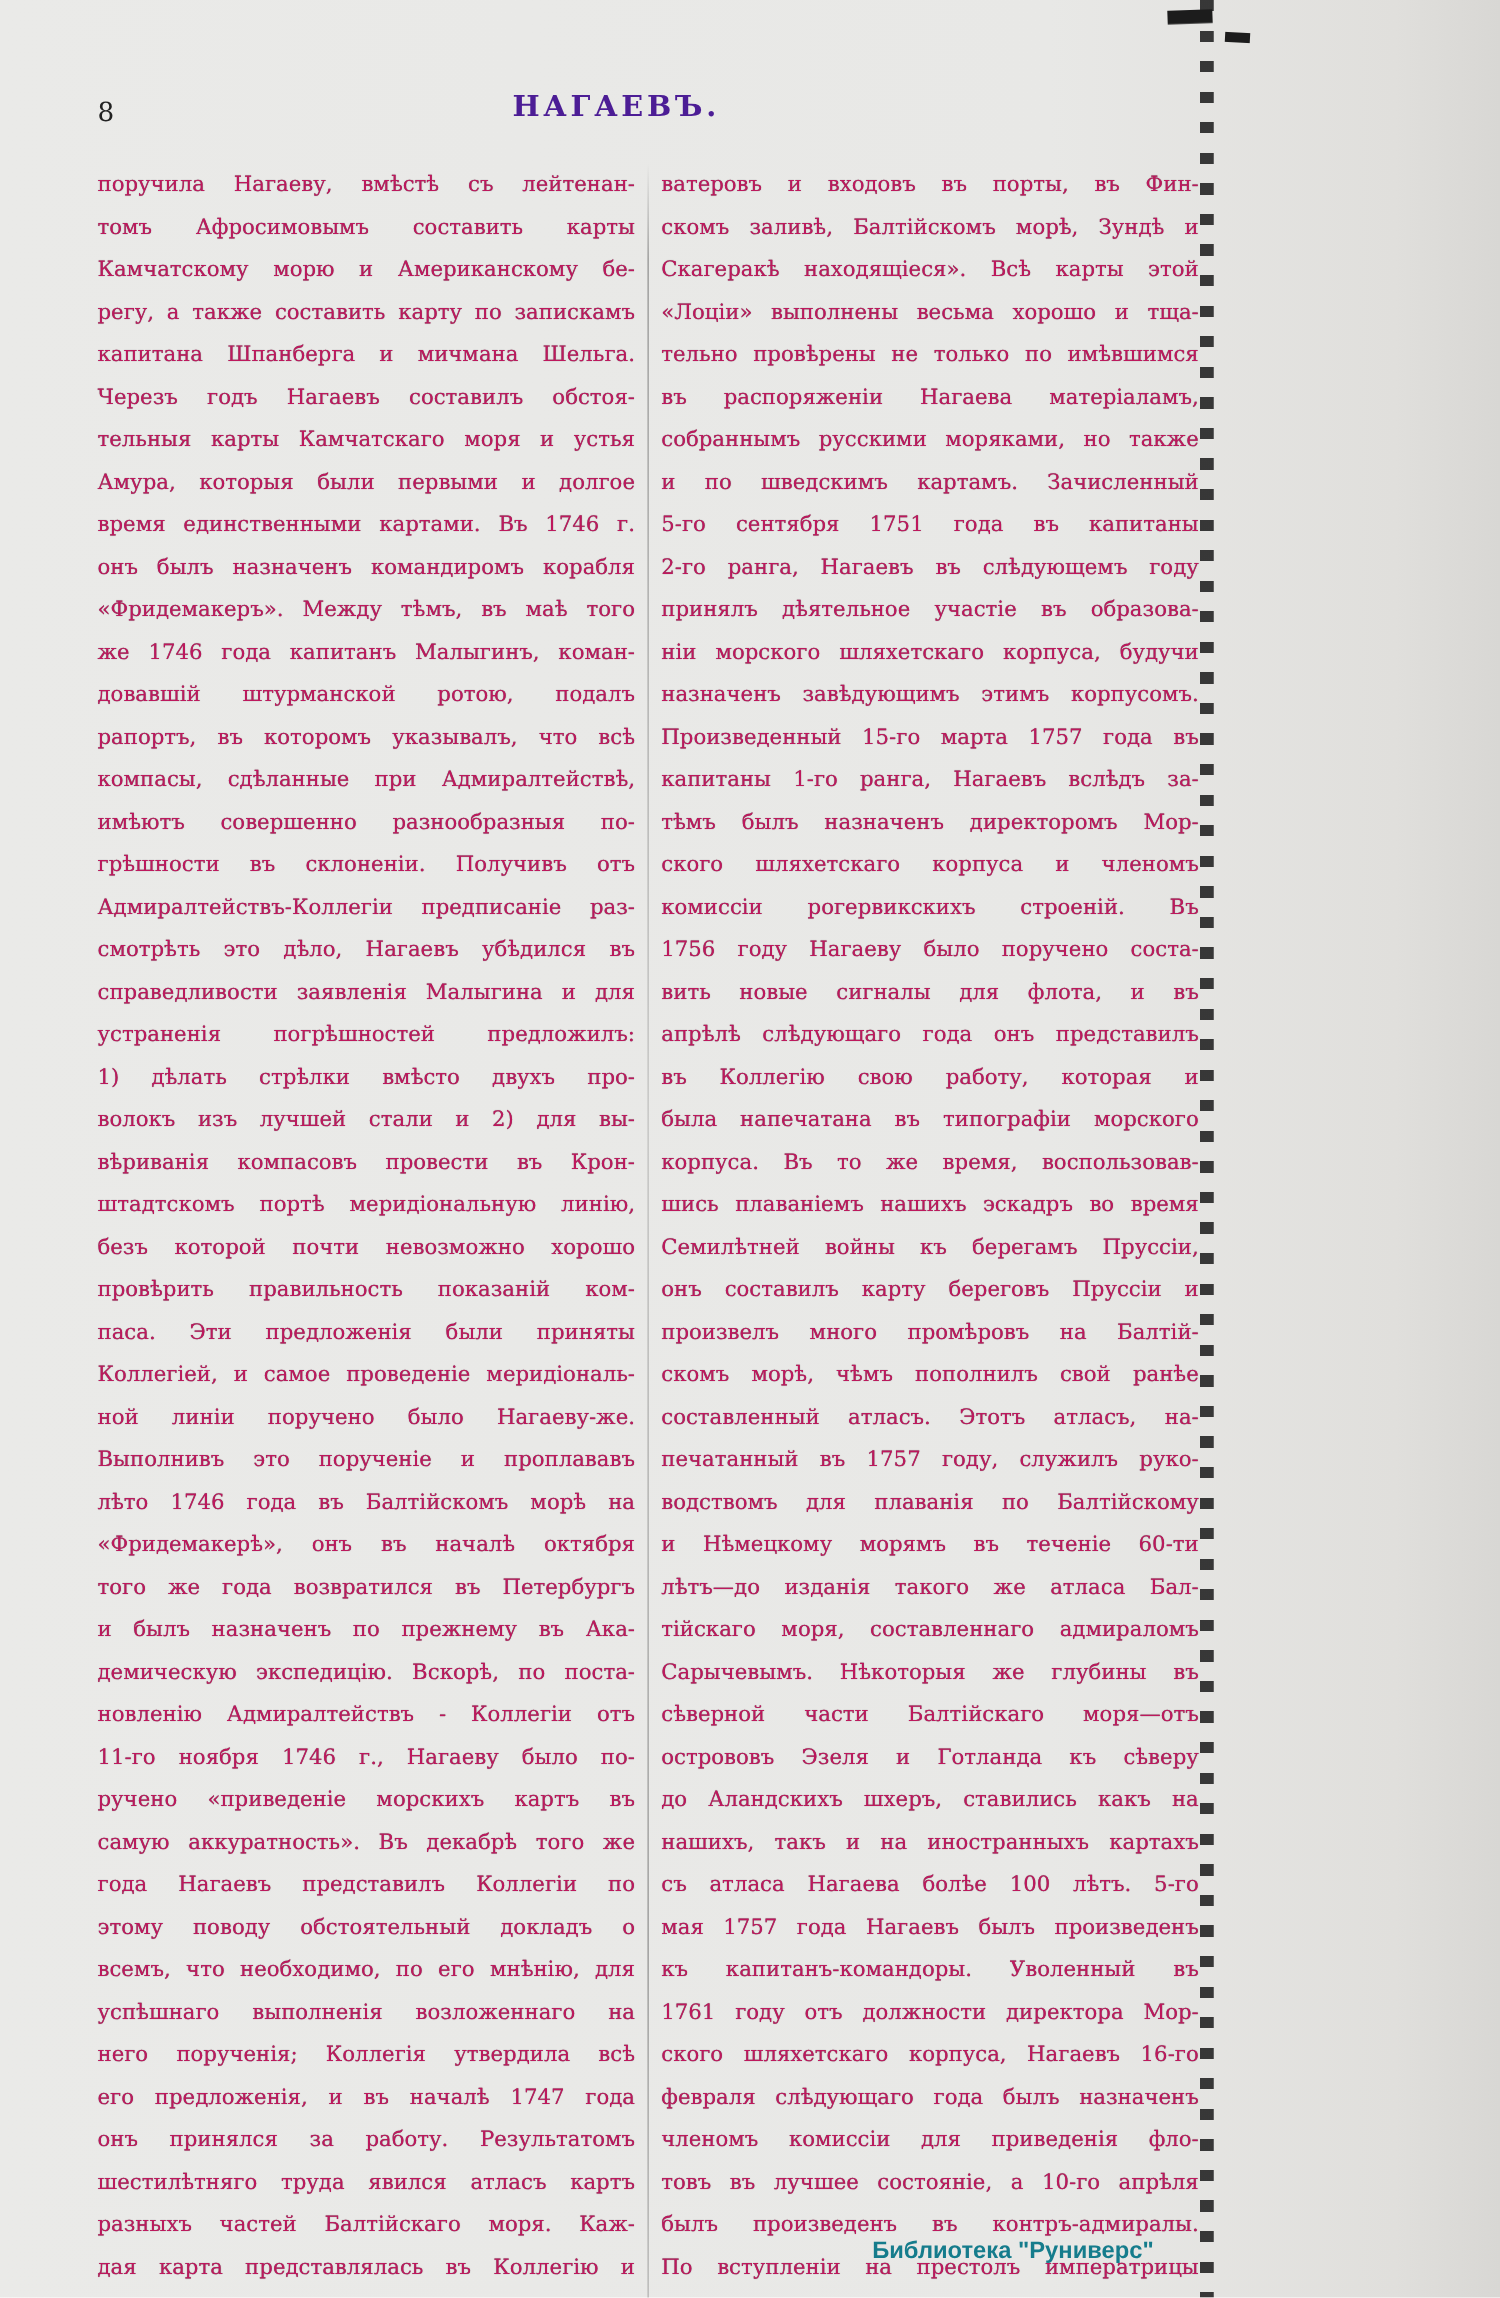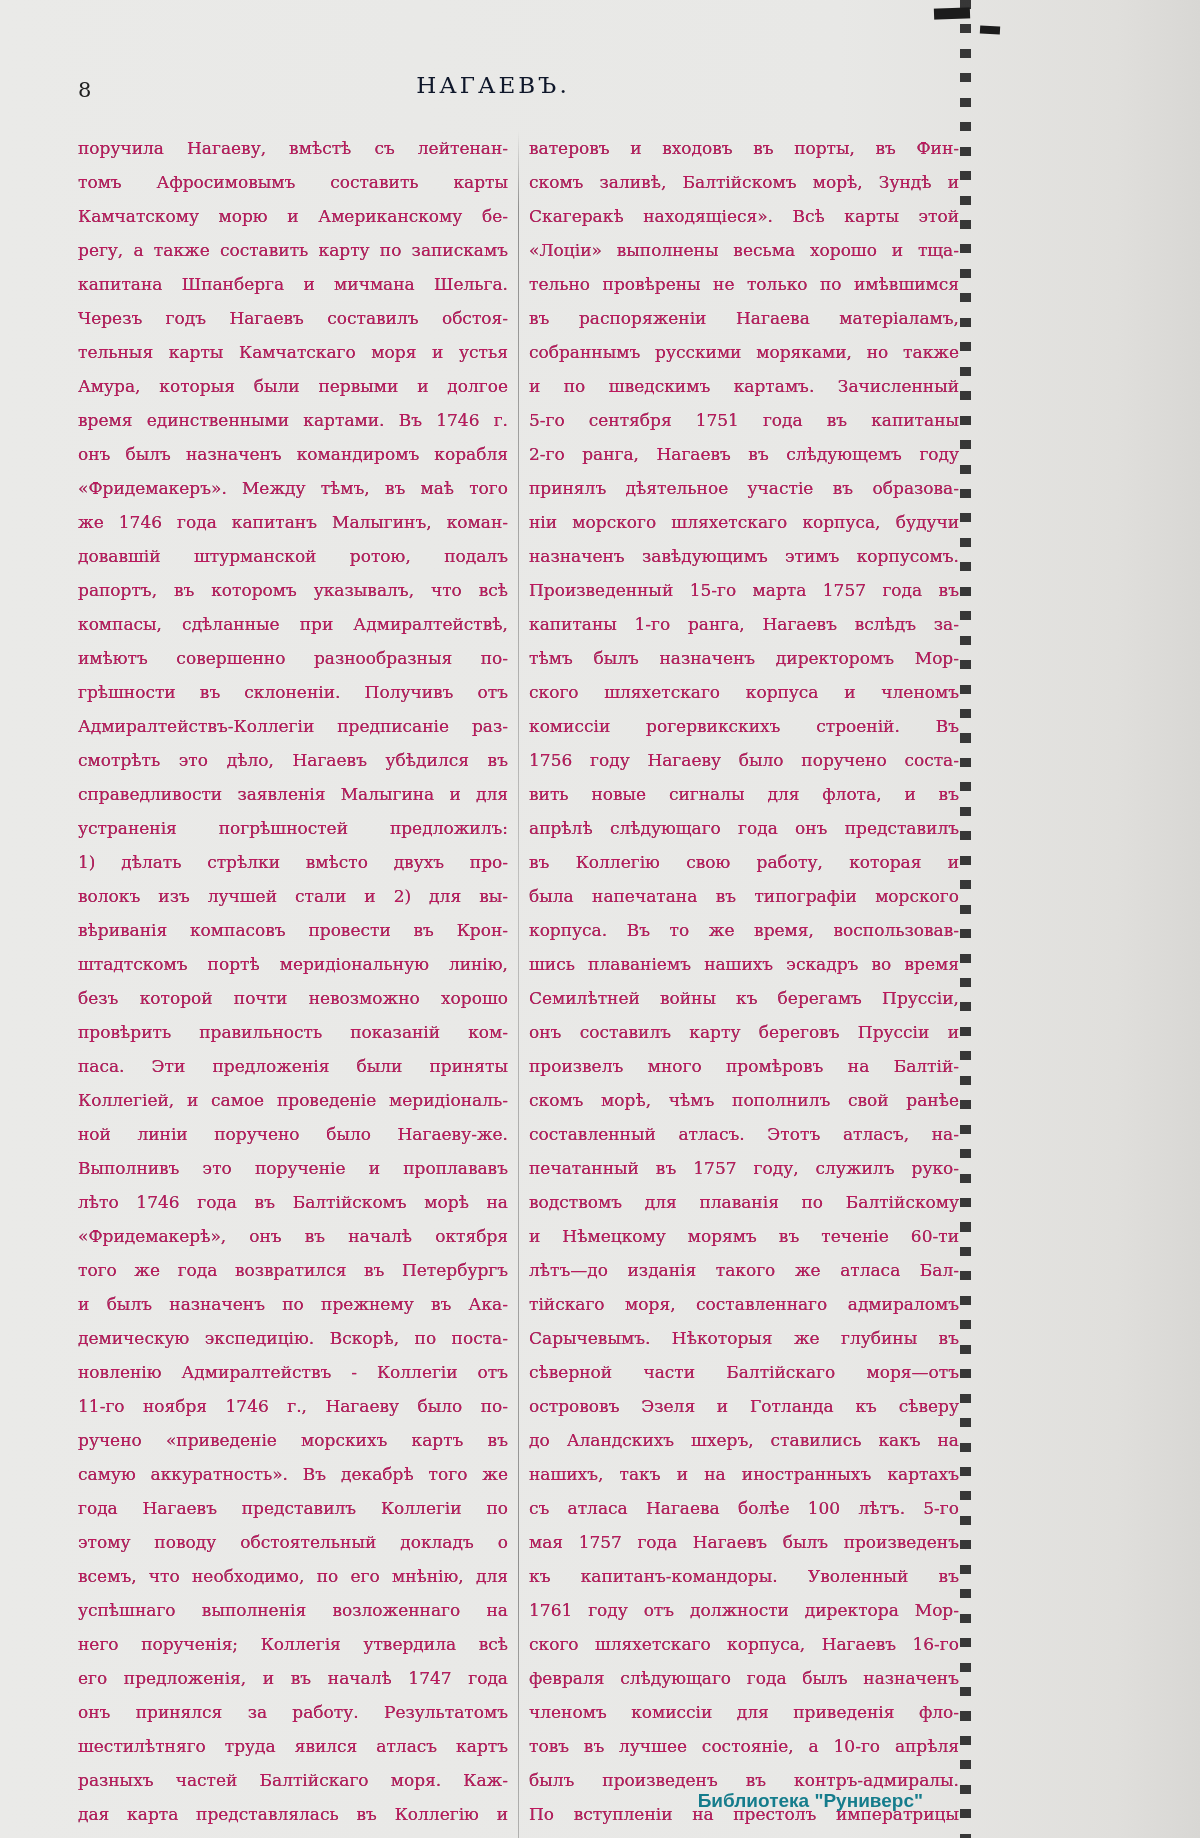--- a/index.html
+++ b/index.html
@@ -26,23 +26,23 @@
     color: #222;
   }
   .page-title {
     position: absolute;
     left: 78px;
     top: 72px;
     width: 830px;
     margin: 0;
     text-align: center;
     font-size: 23px;
-    font-weight: normal;
+    font-weight: bold;
     letter-spacing: 3px;
-    color: #0f172a;
+    color: #4c1d95;
   }
   .columns {
     position: absolute;
     left: 78px;
     top: 131px;
     display: flex;
   }
   .col {
     width: 430px;
     font-size: 17px;

